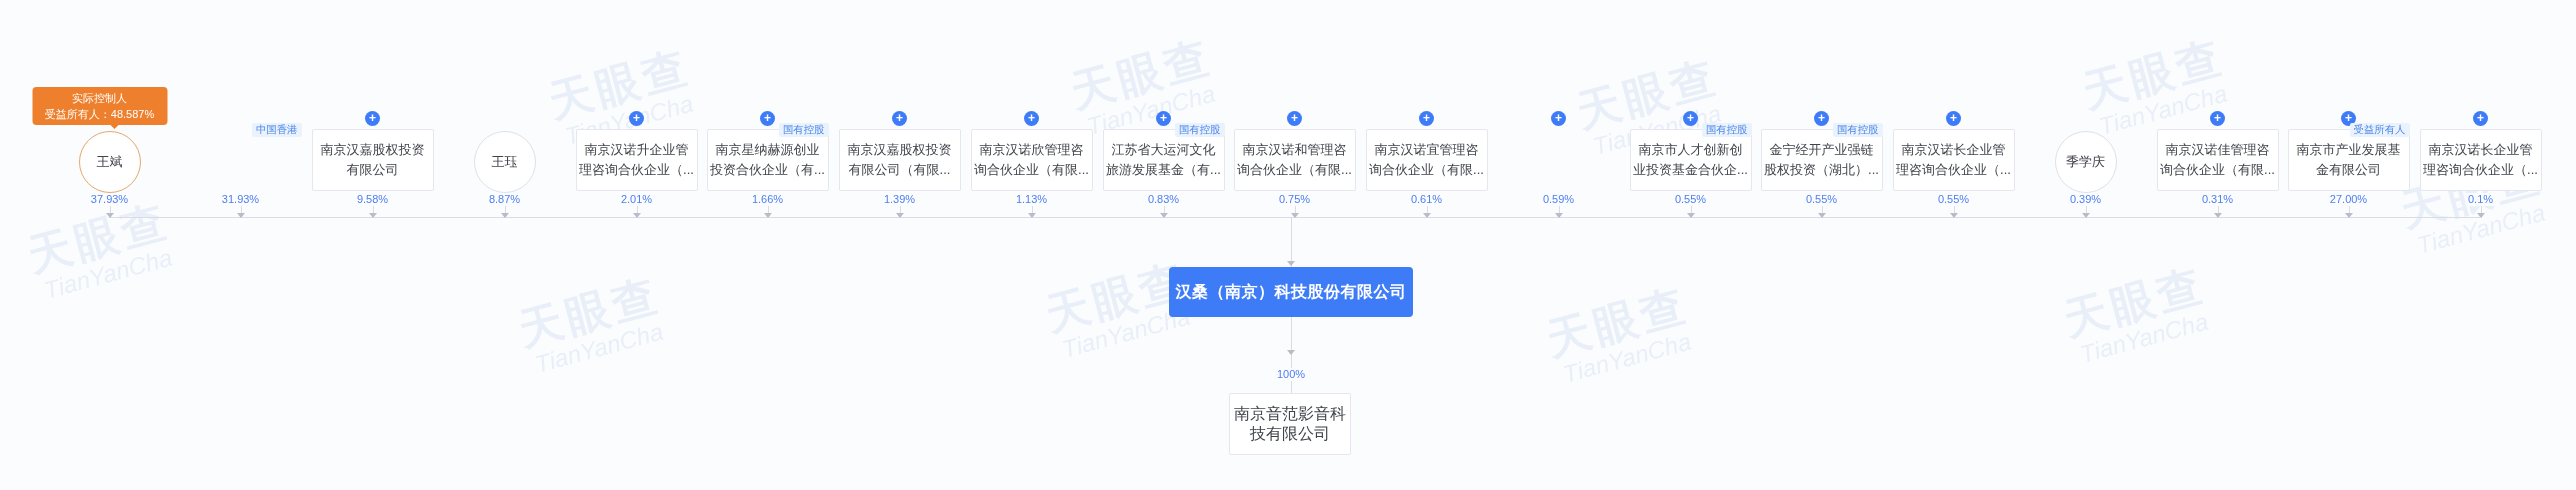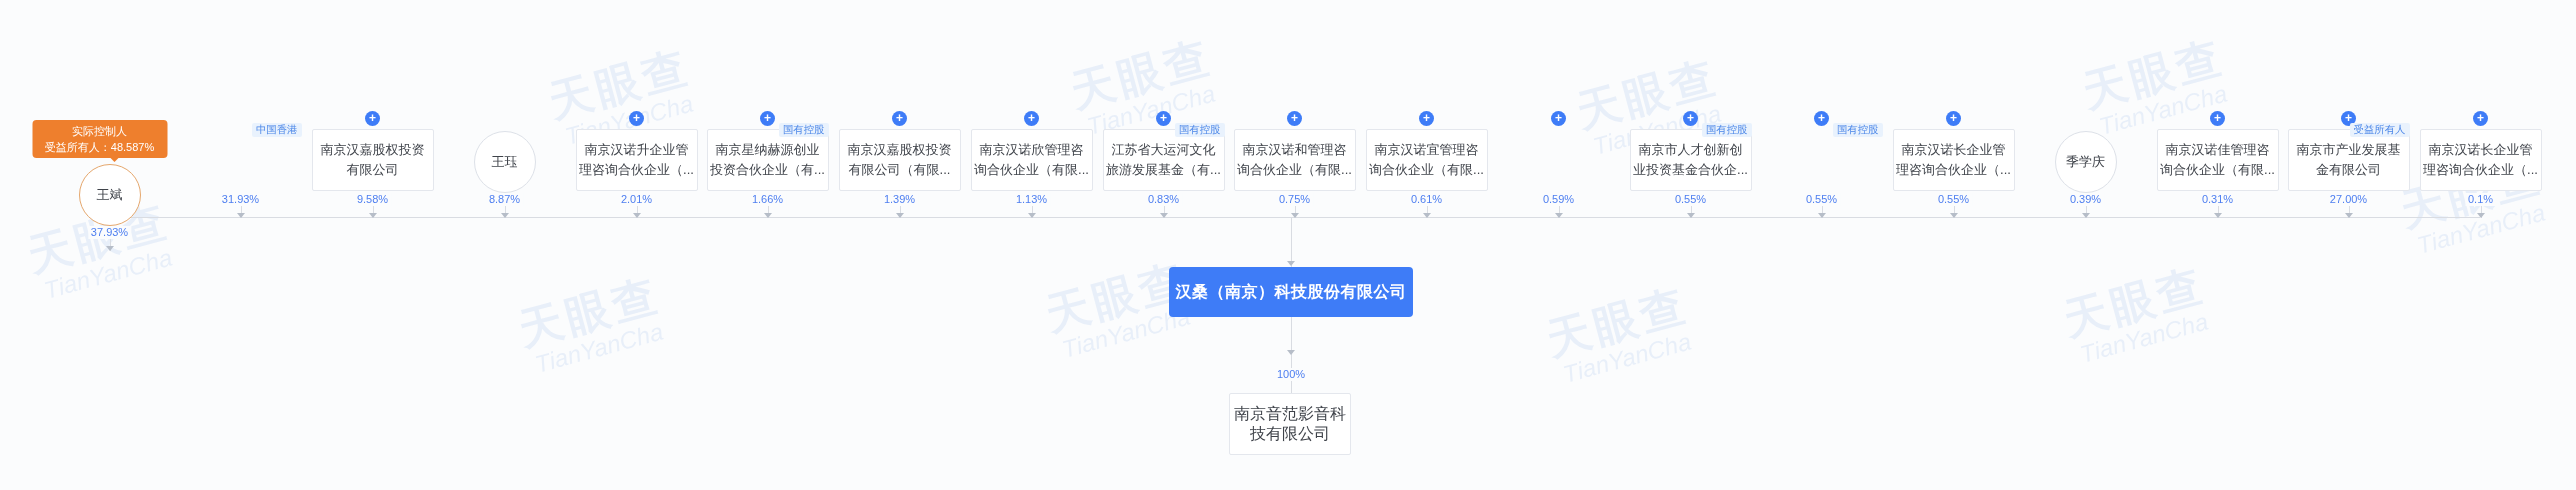--- a/index.html
+++ b/index.html
@@ -133,21 +133,21 @@
         <span class="cn">天眼查</span>
         <span class="en">TianYanCha</span>
       </div>
       <div class="wm" style="left: 2403px; top: 169px;">
         <span class="cn">天眼查</span>
         <span class="en">TianYanCha</span>
       </div>
     </div>
 
   <div id="nodes">
-      <div class="node" style="left: 44px; margin-top: 33px;">
+      <div class="node" style="left: 44px;">
         <div class="badge">
           <span>实际控制人</span>
           <span>受益所有人：48.587%</span>
         </div>
         <div class="entity circle controller">
           <span>王斌</span>
         </div>
         <div class="vline"></div>
         <div class="arrow"></div>
         <div class="percent">37.93%</div>
@@ -252,20 +252,23 @@
         <div class="entity box">
           <span>南京市人才创新创业投资基金合伙企...</span>
         </div>
         <div class="vline"></div>
         <div class="arrow"></div>
         <div class="percent">0.55%</div>
       </div>
       <div class="node" style="left: 1756px;">
         <div class="expand">+</div>
         <div class="tag">国有控股</div>
+        <div class="entity box">
+          <span>金宁经开产业强链股权投资（湖北）...</span>
+        </div>
         <div class="vline"></div>
         <div class="arrow"></div>
         <div class="percent">0.55%</div>
       </div>
       <div class="node" style="left: 1888px;">
         <div class="expand">+</div>
         <div class="entity box">
           <span>南京汉诺长企业管理咨询合伙企业（...</span>
         </div>
         <div class="vline"></div>

